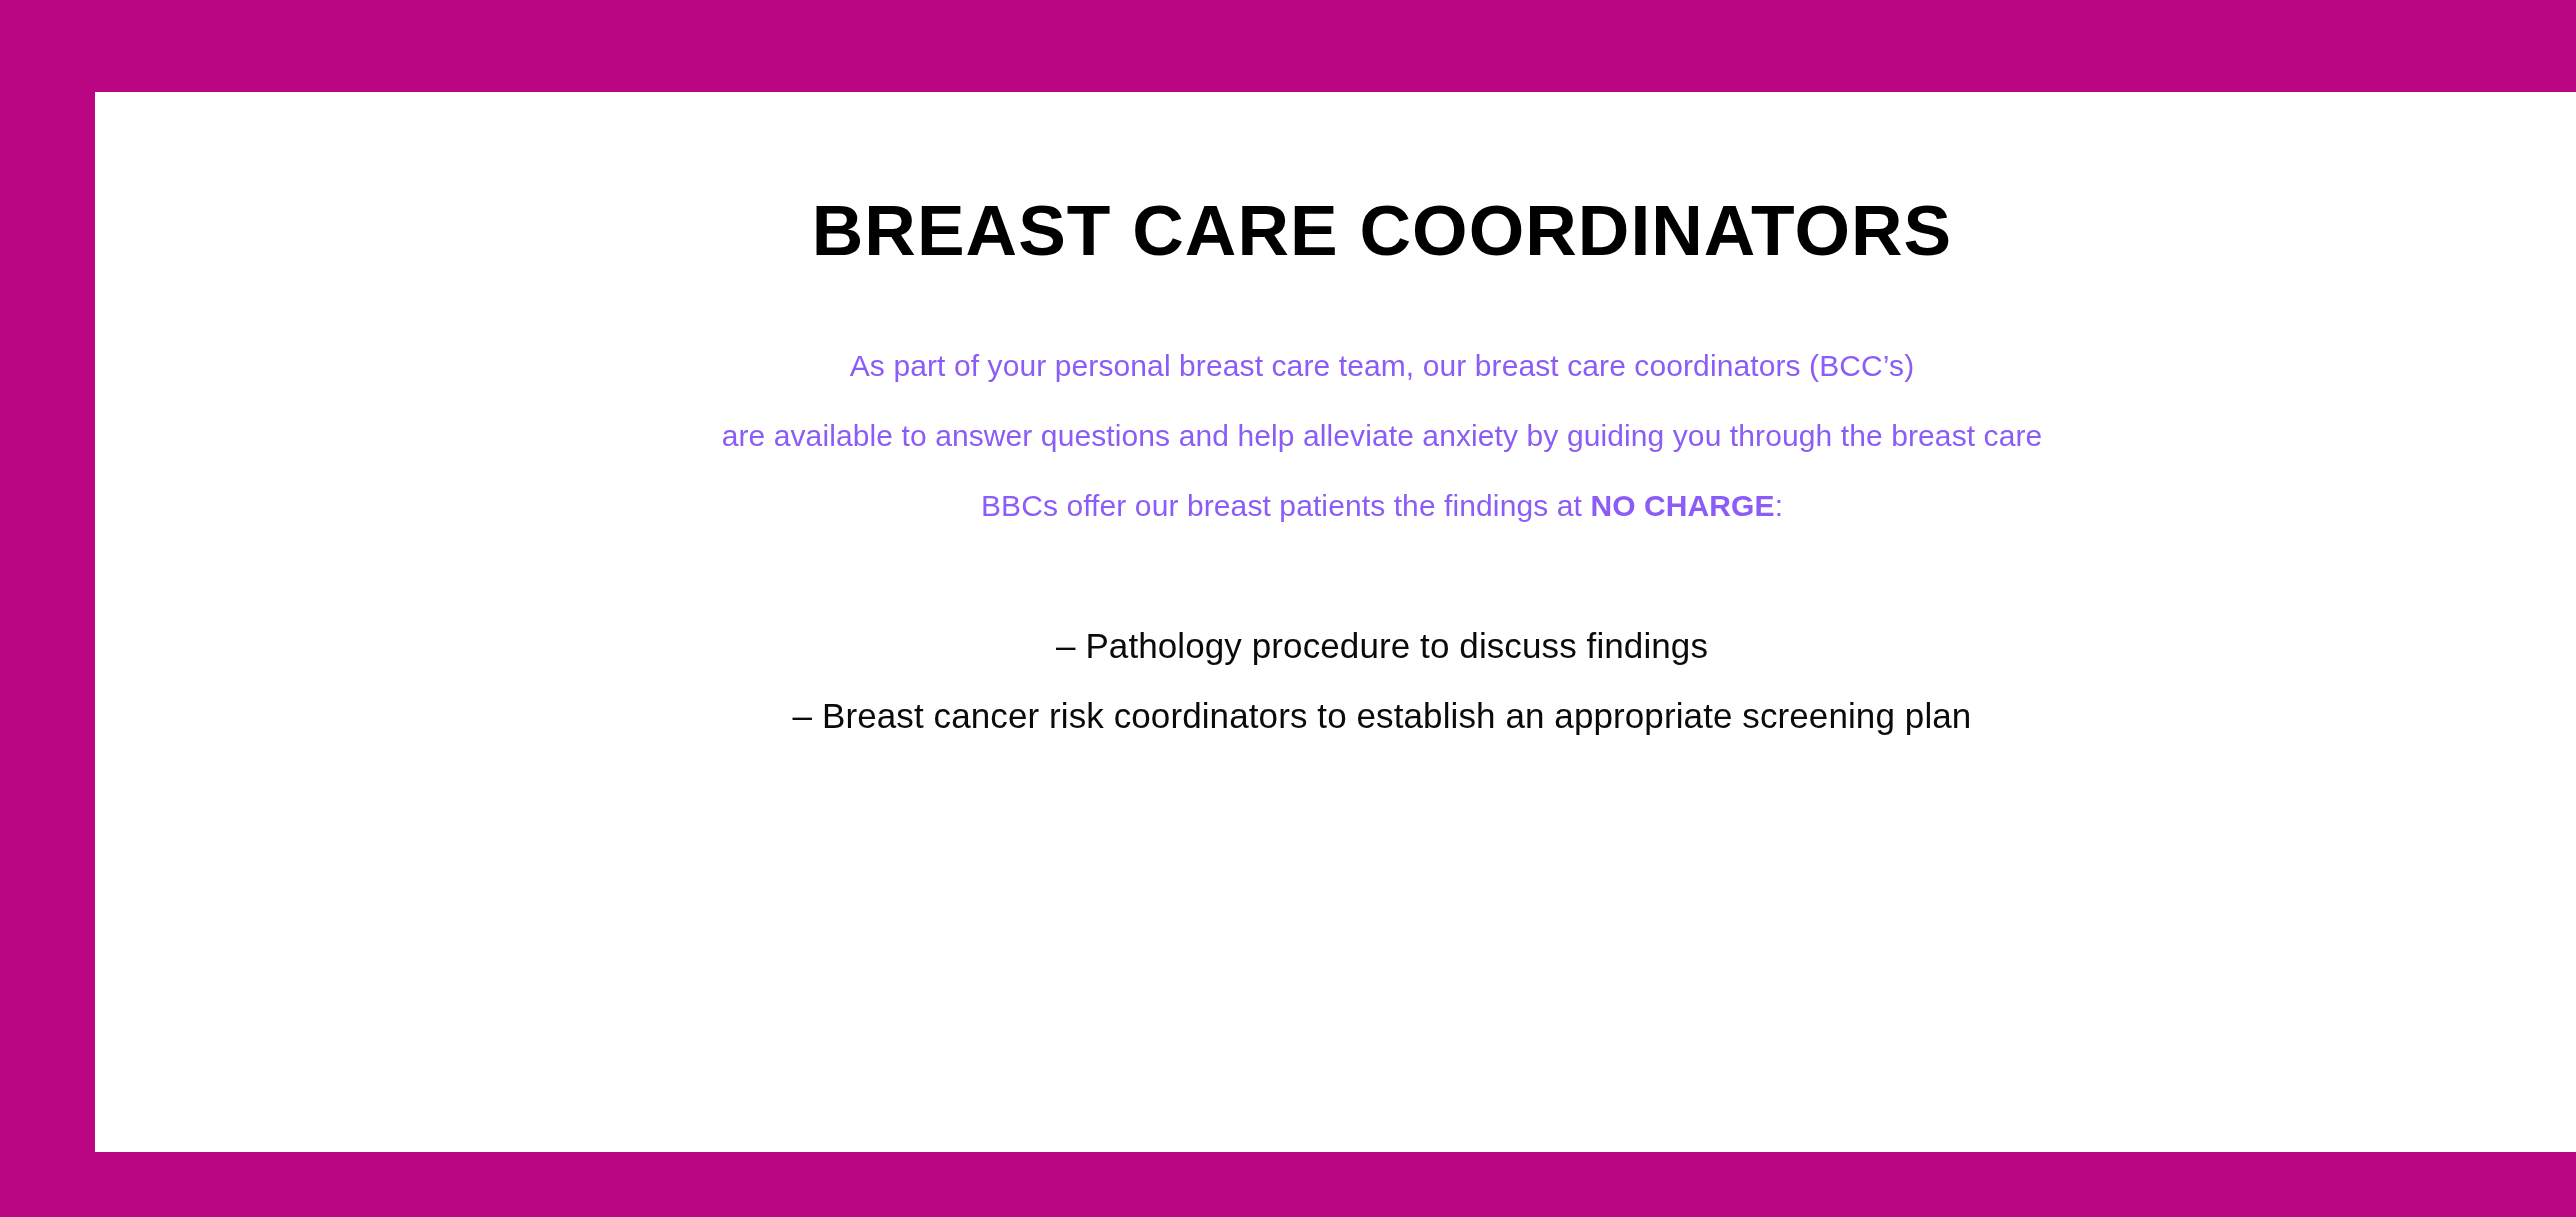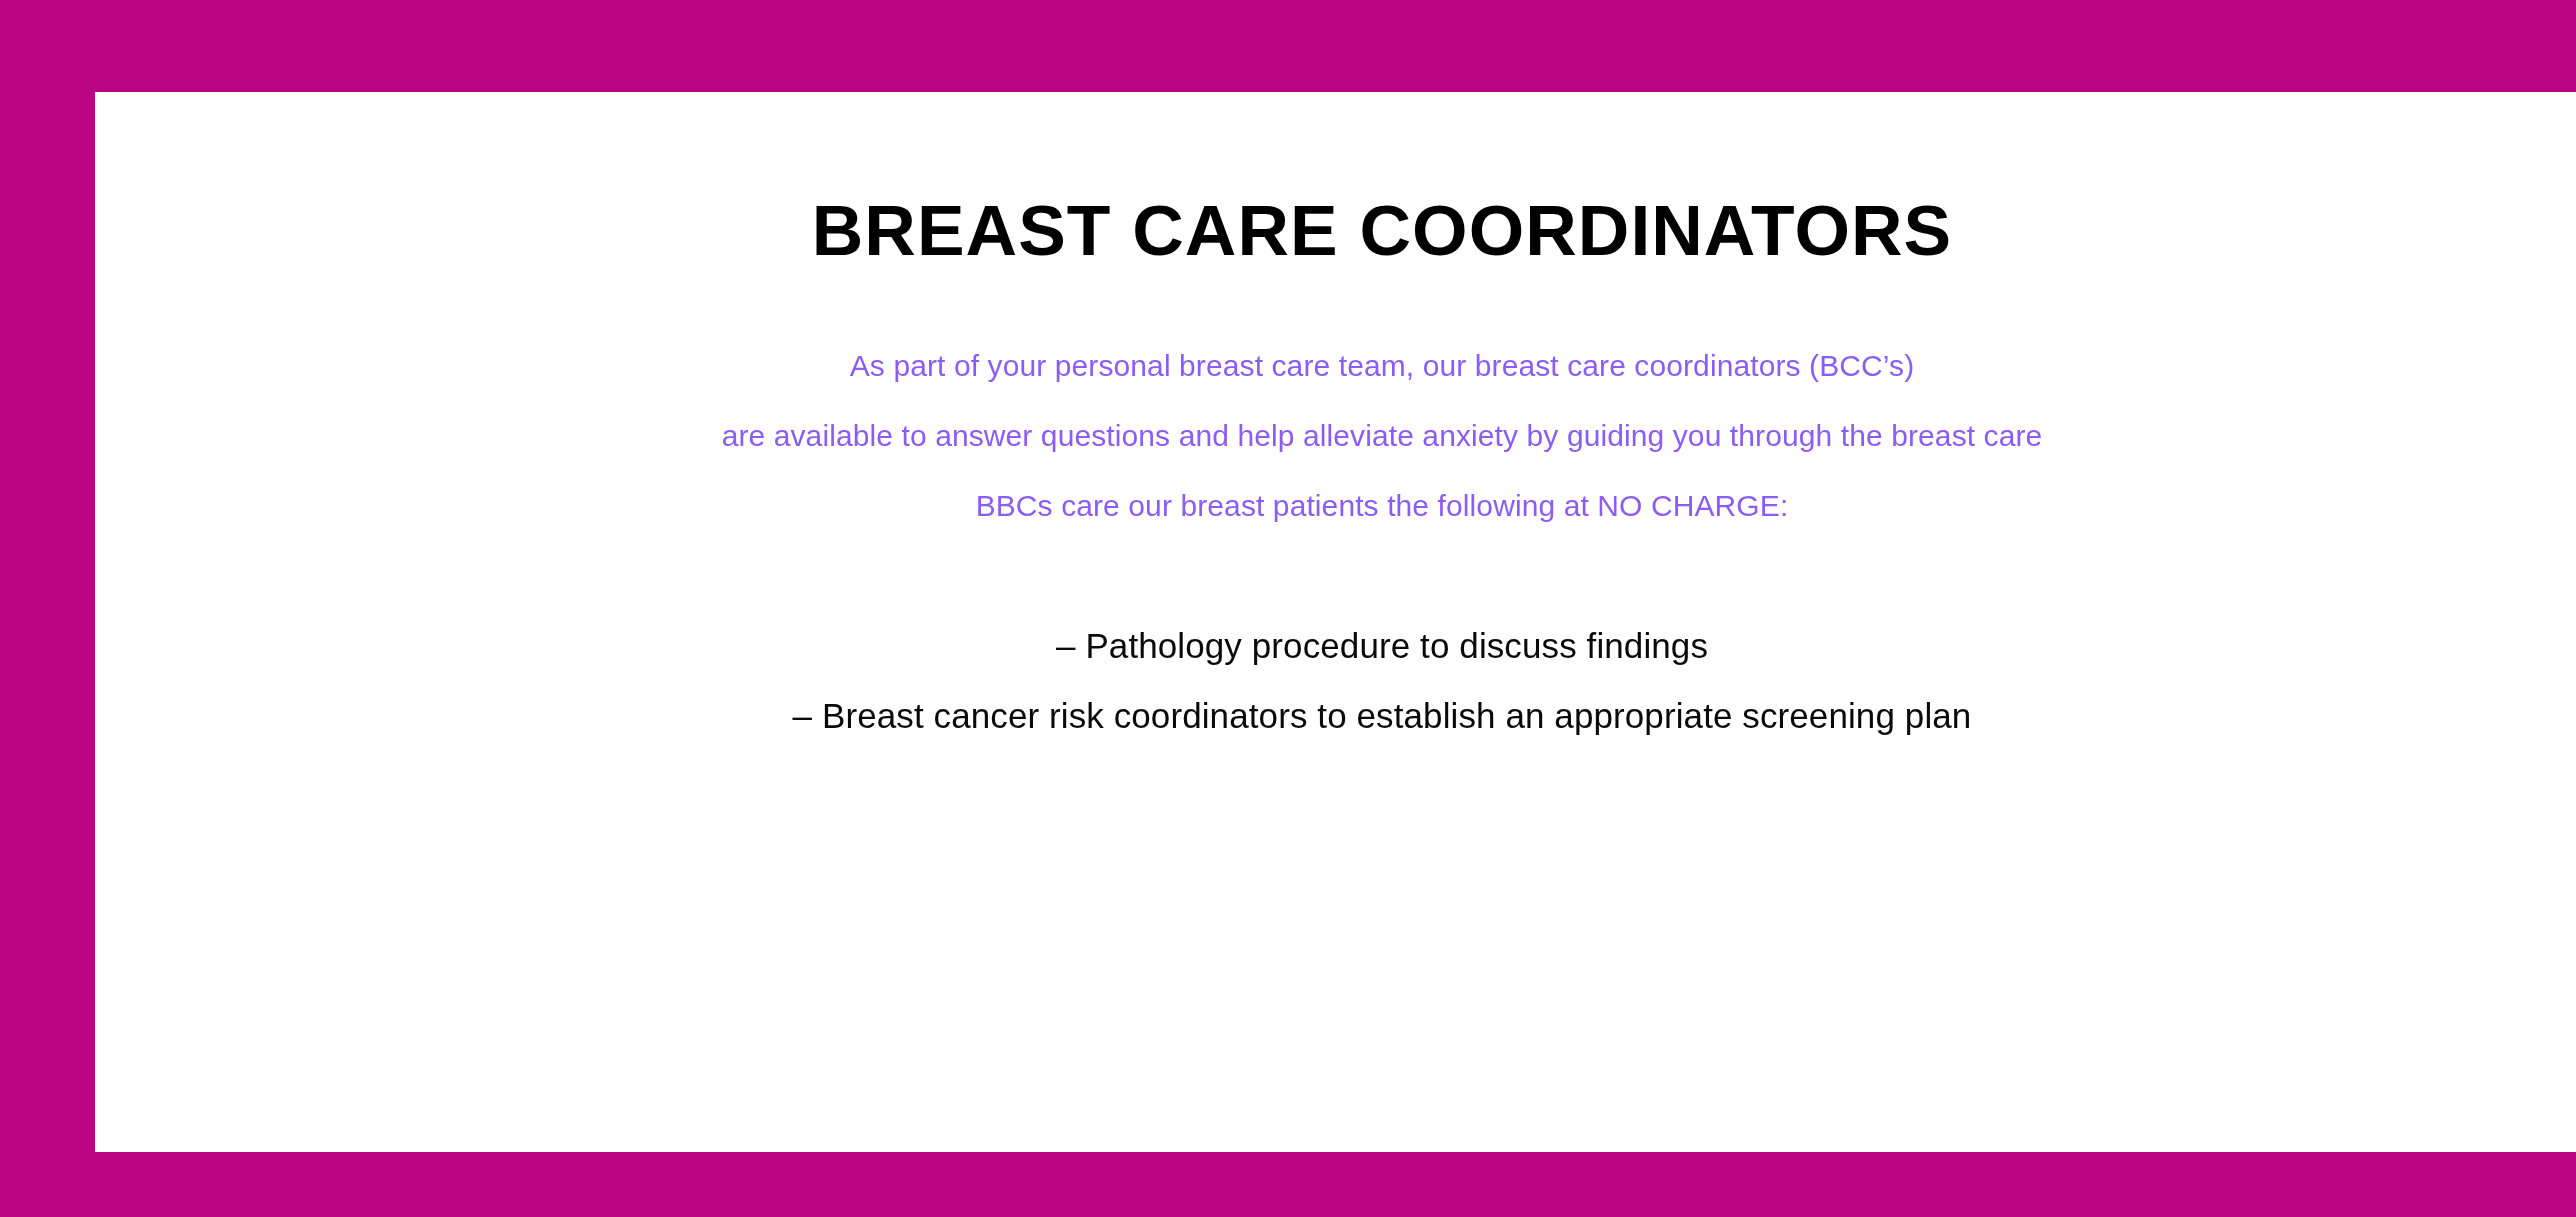--- a/index.html
+++ b/index.html
@@ -63,21 +63,21 @@
     font-family: "Liberation Sans", sans-serif;
     font-weight: 300;
     font-size: 30px;
     line-height: 70px;
     color: #8b5cf6;
     white-space: nowrap;
     letter-spacing: 0.1px;
   }
 
   .body-line b {
-    font-weight: normal;
+    font-weight: bold;
     letter-spacing: 0.1px;
   }
 
   #bullets {
     margin: 0;
     padding: 0;
     list-style: none;
     padding-top: 70px;
   }
 
@@ -96,21 +96,21 @@
 
 <div id="slide" style="background: rgb(186, 6, 131);">
   <div id="panel" style="background: rgb(255, 255, 255);">
     <div id="content">
 
       <h1 id="title">BREAST CARE COORDINATORS</h1>
 
       <div id="intro">
         <div class="body-line">As part of your personal breast care team, our breast care coordinators (BCC’s)</div>
         <div class="body-line">are available to answer questions and help alleviate anxiety by guiding you through the breast care</div>
-        <div class="body-line"><span>BBCs care our breast patients the following at </span><b>NO CHARGE</b><span>:</span></div>
+        <div class="body-line"><span>BBCs offer our breast patients the findings at </span><b>NO CHARGE</b><span>:</span></div>
       </div>
 
       <ul id="bullets">
         <li>– Pathology procedure to discuss findings</li>
         <li>–  Breast cancer risk coordinators to establish an appropriate screening plan</li>
       </ul>
 
     </div>
   </div>
 </div>

